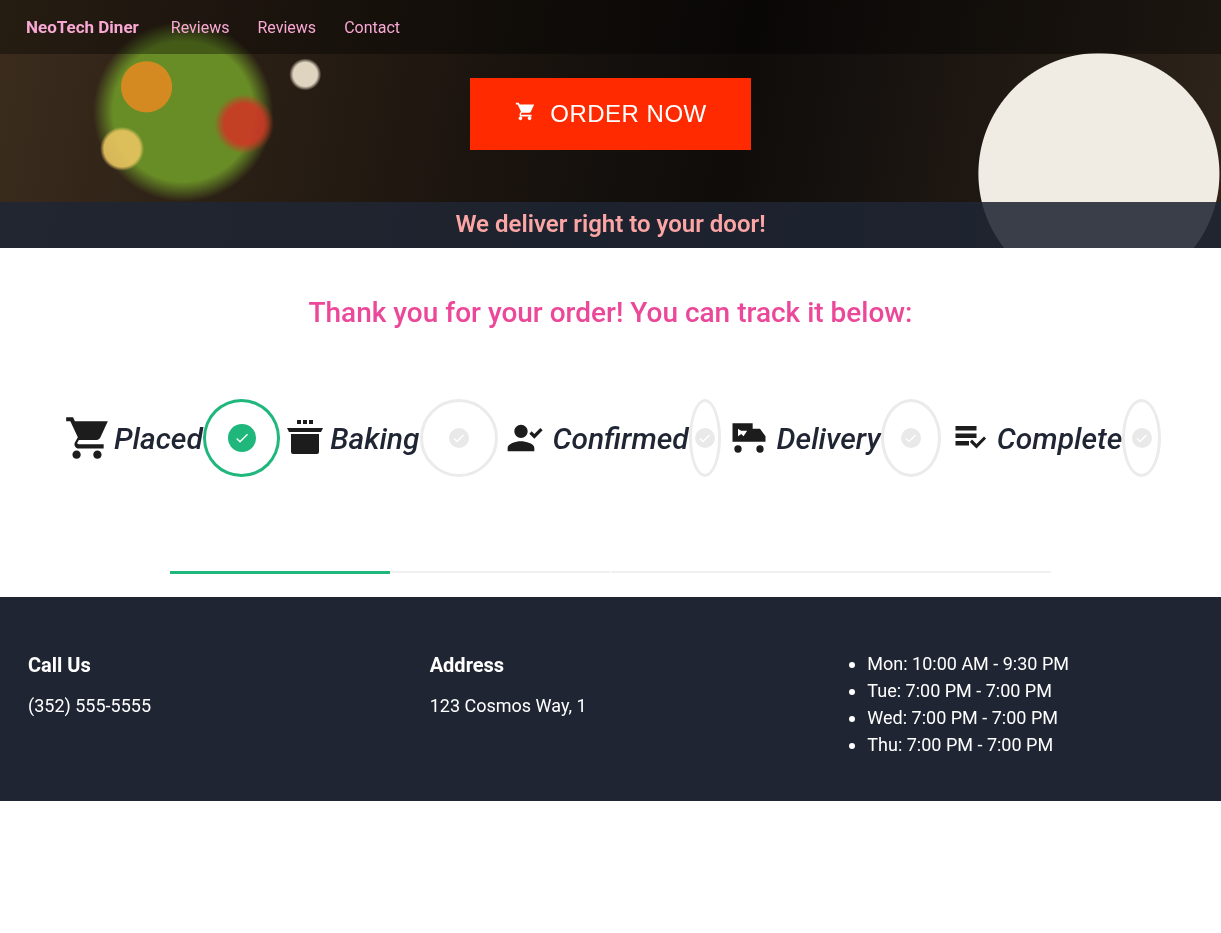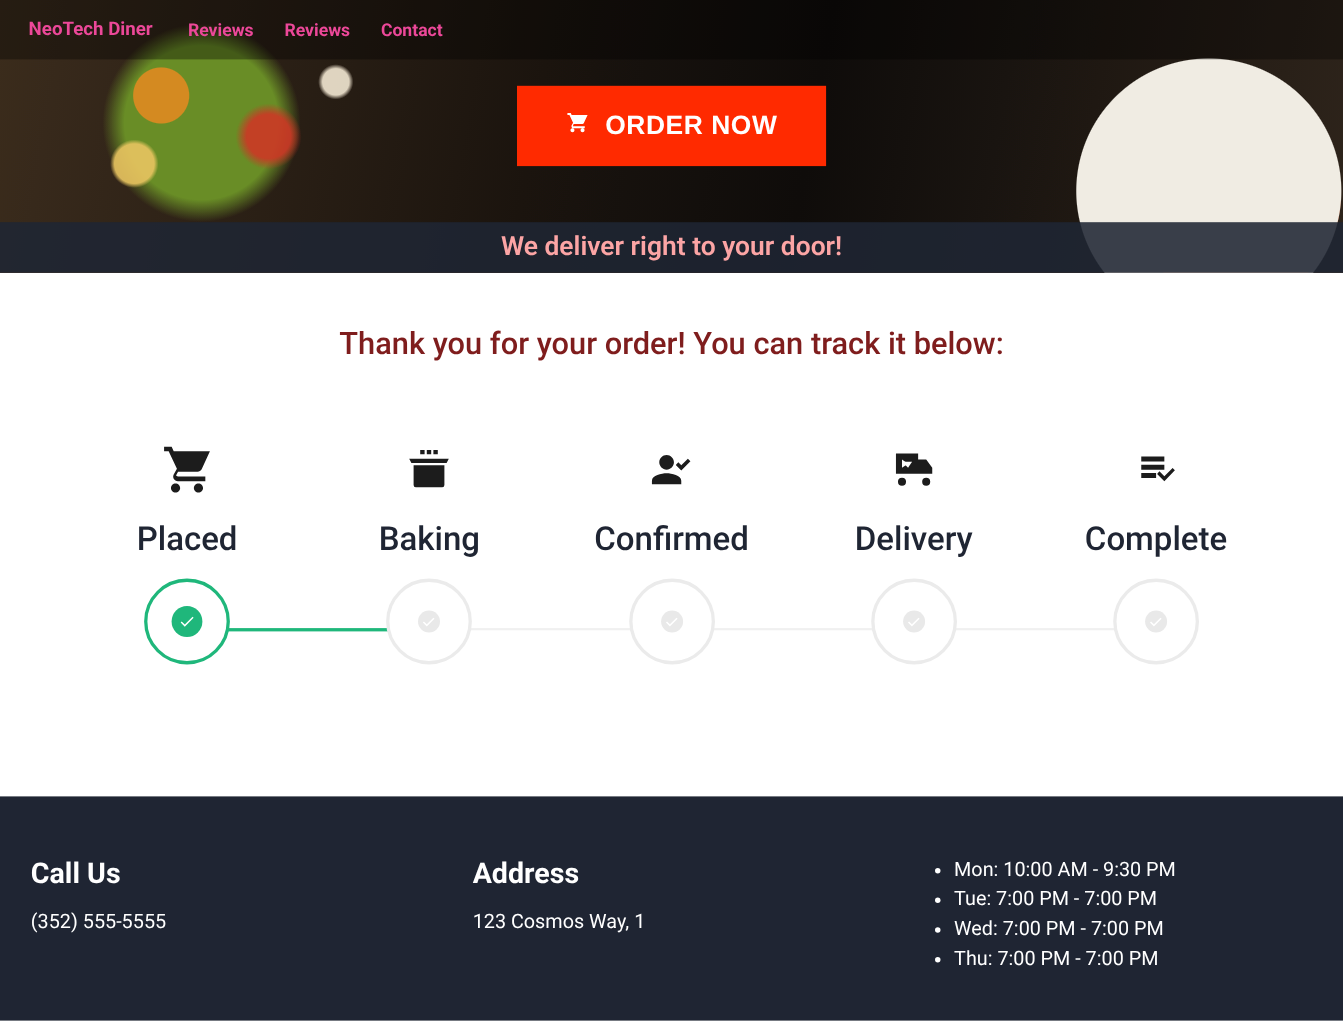--- a/index.html
+++ b/index.html
@@ -31,61 +31,61 @@
     opacity:.9;
   }
   .navbar {
     position: relative;
     height: 54px;
     padding: 0 26px;
     display: flex;
     align-items: center;
     gap: 28px;
     background: rgba(0,0,0,0.35);
-    color: #ec4899;
+    color: #f9a8d4;
     font-weight: 600;
     font-size: 16px;
   }
   .brand { font-weight: 700; font-size: 17px; margin-right: 4px; }
-  .nav-link { cursor: pointer; font-weight: 700; }
+  .nav-link { cursor: pointer; font-weight: 400; }
 
   .order-btn-wrap {
     position: relative;
     display:flex; justify-content:center;
     padding-top: 24px;
   }
   .order-btn {
     background: #ff2a00;
     color: #fff;
     border: none;
     font-size: 24px;
-    font-weight: 700;
+    font-weight: 400;
     letter-spacing: .5px;
     padding: 22px 44px;
     display:flex; align-items:center; gap:14px;
     cursor:pointer;
   }
   .order-btn svg { width:22px; height:22px; fill:#fff; }
 
   .deliver-bar {
     position: absolute; bottom:0; left:0; right:0;
     background: rgba(31,37,51,0.88);
     color:#fca5a5;
     text-align:center;
     font-size: 24px;
     font-weight:600;
     padding: 8px 0 10px;
   }
 
   
   .main { padding: 48px 60px 120px; }
-  .thankyou { text-align:center; font-size:28px; font-weight:500; color:#7f1d1d; margin-bottom: 70px; }
+  .thankyou { text-align:center; font-size:28px; font-weight:500; color:#ec4899; margin-bottom: 70px; }
 
   .tracker { position:relative; display:flex; justify-content:space-between; }
-  .step { position:relative; width: 20%; text-align:center; display:flex; flex-direction:column; align-items:center; }
+  .step { position:relative; width: 20%; text-align:center; display:flex; flex-direction:row; align-items:center;font-style:italic; }
   .step-icon { height:56px; display:flex; align-items:center; justify-content:center; }
   .step-icon svg { fill:#1c1c1c; }
   .step-label { font-size:30px; font-weight:500; color:#1f2533; margin-top:18px; margin-bottom:18px; }
 
   .bubble {
     width:78px; height:78px; border-radius:50%;
     border:3px solid #ebebeb;
     display:flex; align-items:center; justify-content:center;
     background:#fff;
     position:relative; z-index:2;
@@ -99,21 +99,21 @@
   .bubble.active .inner svg { width:16px; height:16px; fill:#fff; }
 
   
   .linewrap { position:absolute; left:0; right:0; top: 172px; height:3px; z-index:1; }
   .seg { position:absolute; top:0; height:2px; background:#f0f0f0; }
   .seg.active { background:#1fb77b; height:3px; }
 
   
   .footer { background:#1f2533; color:#fff; padding: 56px 28px 40px; display:flex; gap:40px; }
   .fcol { flex:1; }
-  .fcol h3 { font-size:26px; font-weight:700; margin-bottom:18px; }
+  .fcol h3 { font-size:20px; font-weight:700; margin-bottom:18px; }
   .fcol p, .fcol li { font-size:18px; font-weight:400; }
   .fcol ul { padding-left: 36px; }
   .fcol li { margin-bottom:6px; list-style: disc; }
 </style>
 </head>
 <body>
 
 <div class="hero">
   <div class="hero-bg"></div>
 

